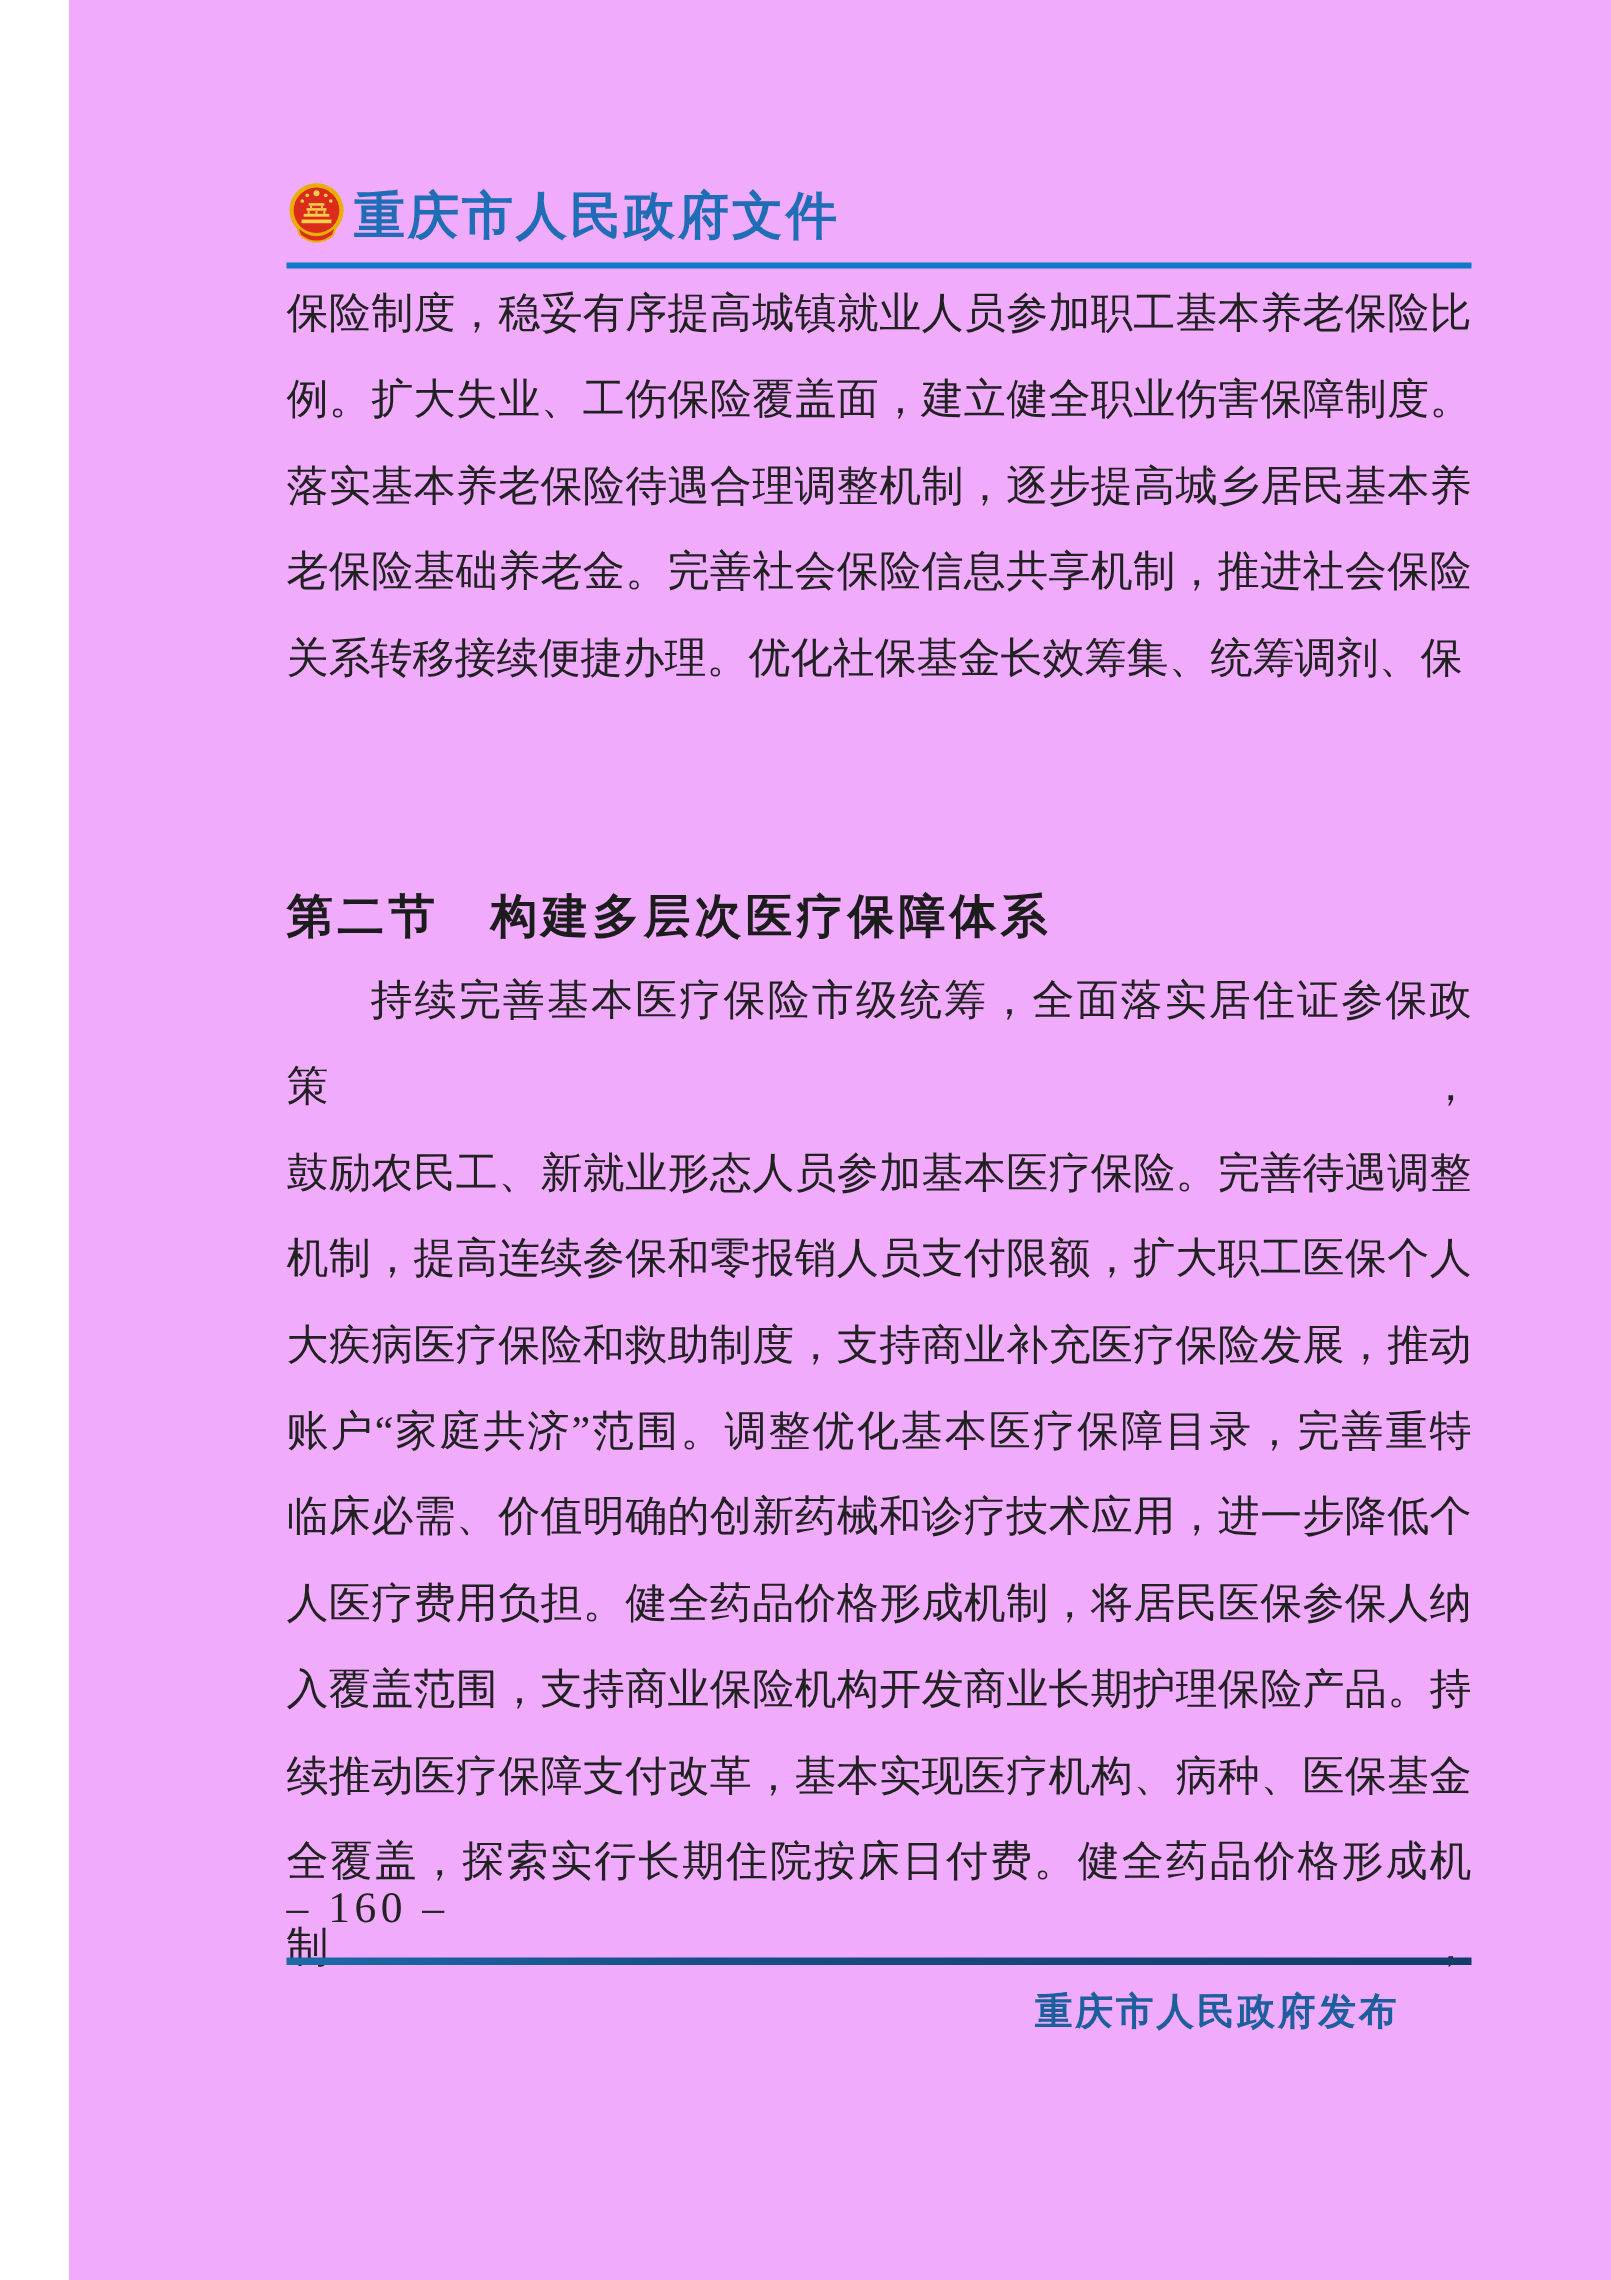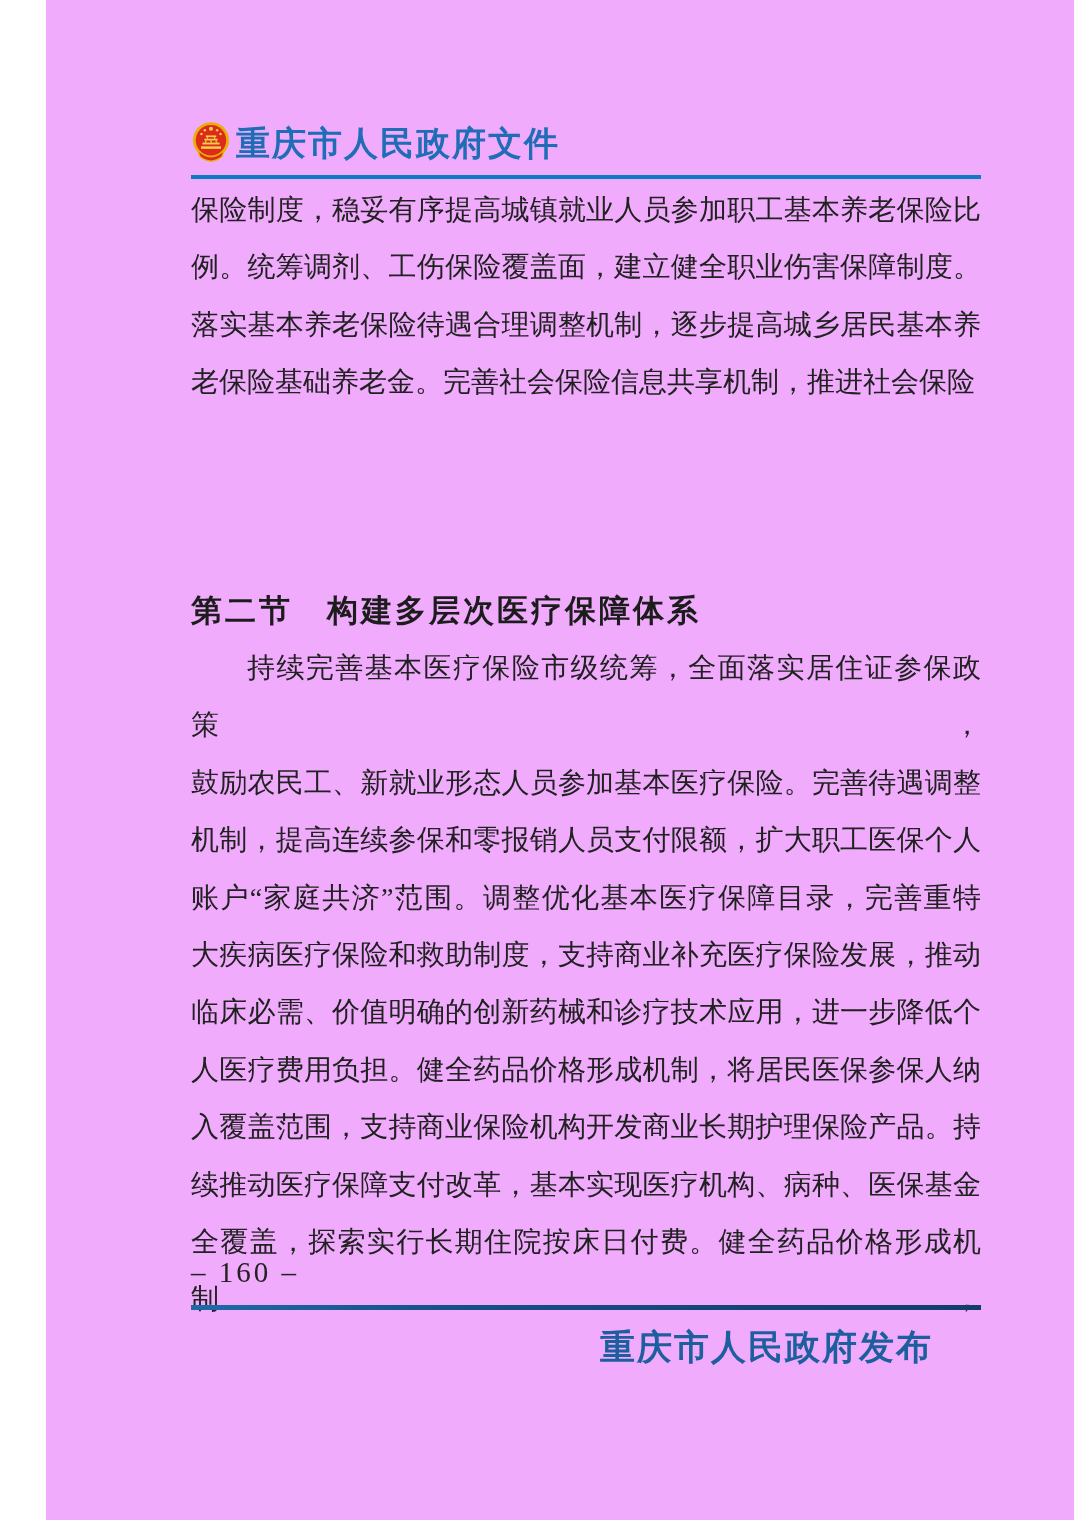--- a/index.html
+++ b/index.html
@@ -51,21 +51,21 @@
     font-size:29px; color:#222; letter-spacing:3px; white-space:nowrap;
   }
   .footer-rule {
     position:absolute; left:145px; top:1305px; width:790px; height:5px;
     background:linear-gradient(to right,#1d6aa8 0%,#174e85 35%,#123c6b 100%);
   }
   .footer-publisher {
     position:absolute; left:145px; top:1324px; width:742px;
     text-align:right;
     font-family:"Liberation Sans","DejaVu Sans",sans-serif;
-    font-weight:bold; font-size:35px; letter-spacing:2px;
+    font-weight:bold; font-size:25px; letter-spacing:2px;
     color:#1d5f9e; white-space:nowrap;
   }
 </style>
 </head>
 <body>
 
 <div class="page">
 
   <div class="header-logo">
     <svg viewBox="0 0 40 48" width="38" height="47" aria-hidden="true">
@@ -89,35 +89,36 @@
       <rect x="24.8" y="20.8" width="1.4" height="2.2" fill="#f7d04a"></rect>
 
       <path d="M6 31 q14 14 28 0 l-2.5 7 q-11.5 9 -23 0 z" fill="#dc2a1b" stroke="#e9af06" stroke-width="1.4"></path>
     </svg>
   </div>
   <div class="header-title">重庆市人民政府文件</div>
   <div class="header-rule"></div>
 
   <div class="para p1">
       <div class="line">保险制度，稳妥有序提高城镇就业人员参加职工基本养老保险比</div>
-      <div class="line">例。统筹调剂、工伤保险覆盖面，建立健全职业伤害保障制度。</div>
+      <div class="line">例。扩大失业、工伤保险覆盖面，建立健全职业伤害保障制度。</div>
       <div class="line">落实基本养老保险待遇合理调整机制，逐步提高城乡居民基本养</div>
       <div class="line">老保险基础养老金。完善社会保险信息共享机制，推进社会保险</div>
+      <div class="line">关系转移接续便捷办理。优化社保基金长效筹集、统筹调剂、保</div>
     </div>
 
   <div class="section-heading">
     <span class="part1">第二节</span><span class="part2">构建多层次医疗保障体系</span>
   </div>
 
   <div class="para p2 indent cont">
       <div class="line">持续完善基本医疗保险市级统筹，全面落实居住证参保政策，</div>
       <div class="line">鼓励农民工、新就业形态人员参加基本医疗保险。完善待遇调整</div>
       <div class="line">机制，提高连续参保和零报销人员支付限额，扩大职工医保个人</div>
+      <div class="line">大疾病医疗保险和救助制度，支持商业补充医疗保险发展，推动</div>
       <div class="line">账户“家庭共济”范围。调整优化基本医疗保障目录，完善重特</div>
-      <div class="line">大疾病医疗保险和救助制度，支持商业补充医疗保险发展，推动</div>
       <div class="line">临床必需、价值明确的创新药械和诊疗技术应用，进一步降低个</div>
       <div class="line">人医疗费用负担。健全药品价格形成机制，将居民医保参保人纳</div>
       <div class="line">入覆盖范围，支持商业保险机构开发商业长期护理保险产品。持</div>
       <div class="line">续推动医疗保障支付改革，基本实现医疗机构、病种、医保基金</div>
       <div class="line">全覆盖，探索实行长期住院按床日付费。健全药品价格形成机制，</div>
     </div>
 
   <div class="page-number">– 160 –</div>
   <div class="footer-rule"></div>
   <div class="footer-publisher">重庆市人民政府发布</div>

